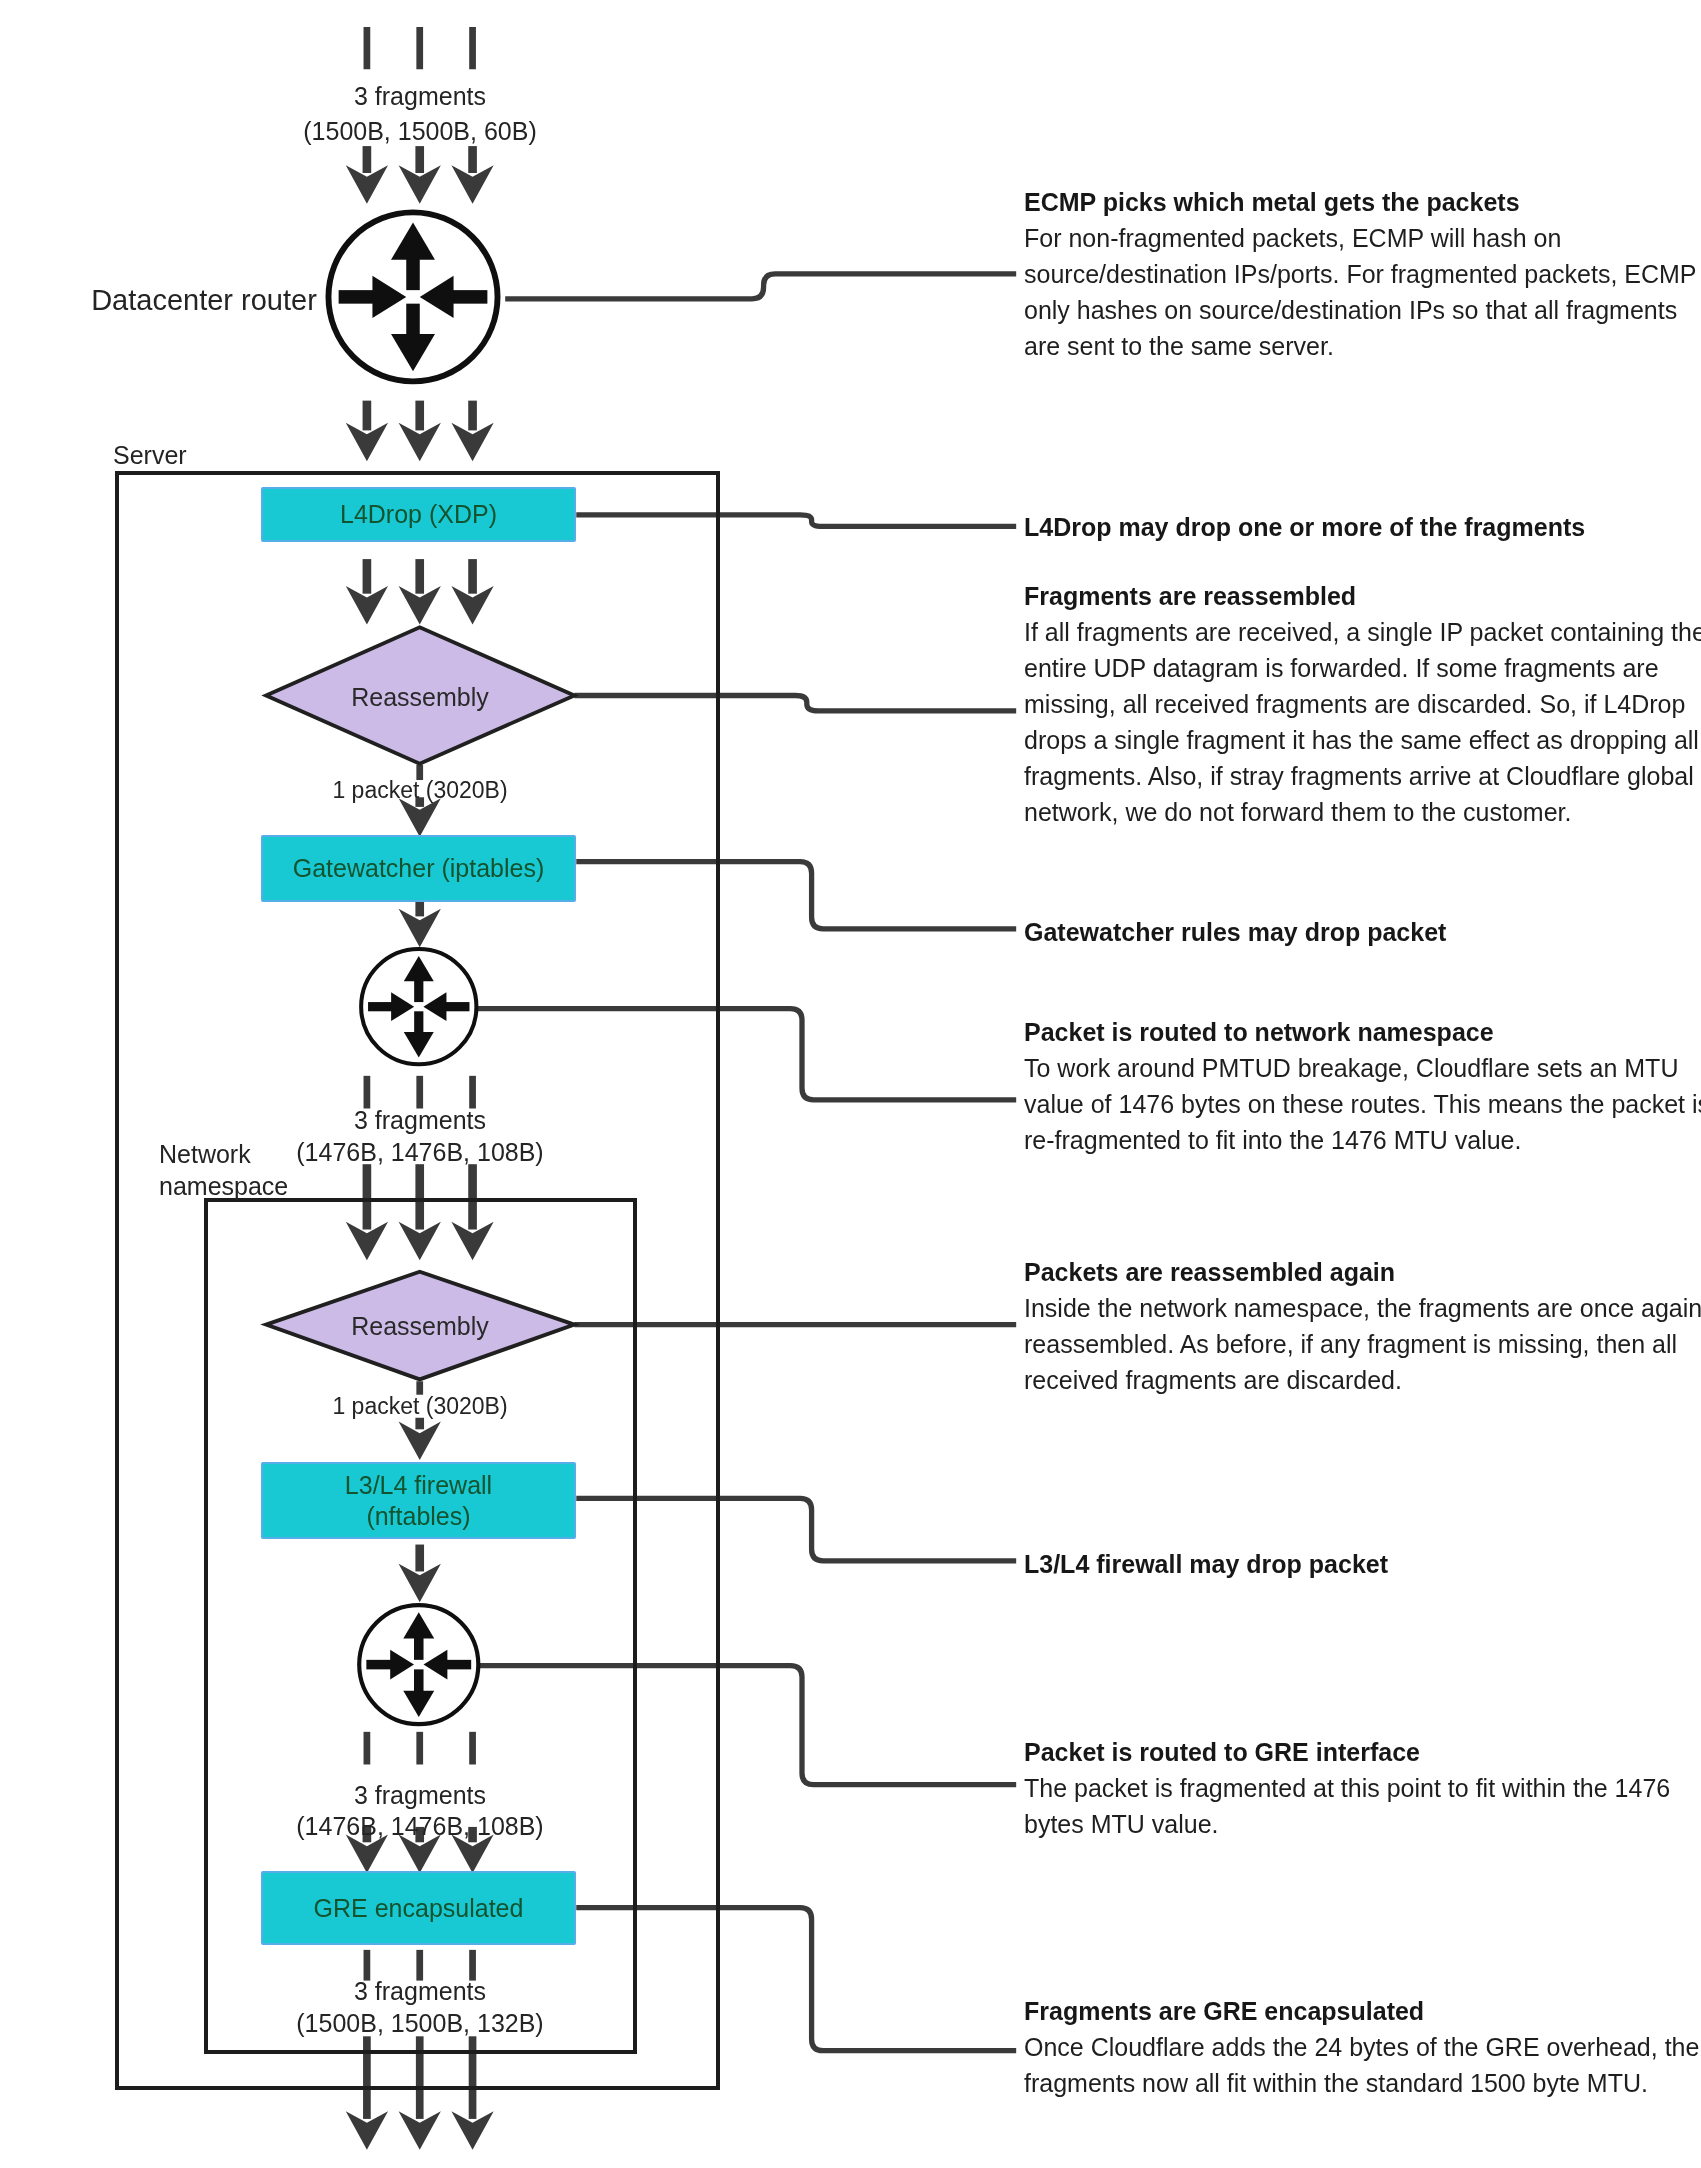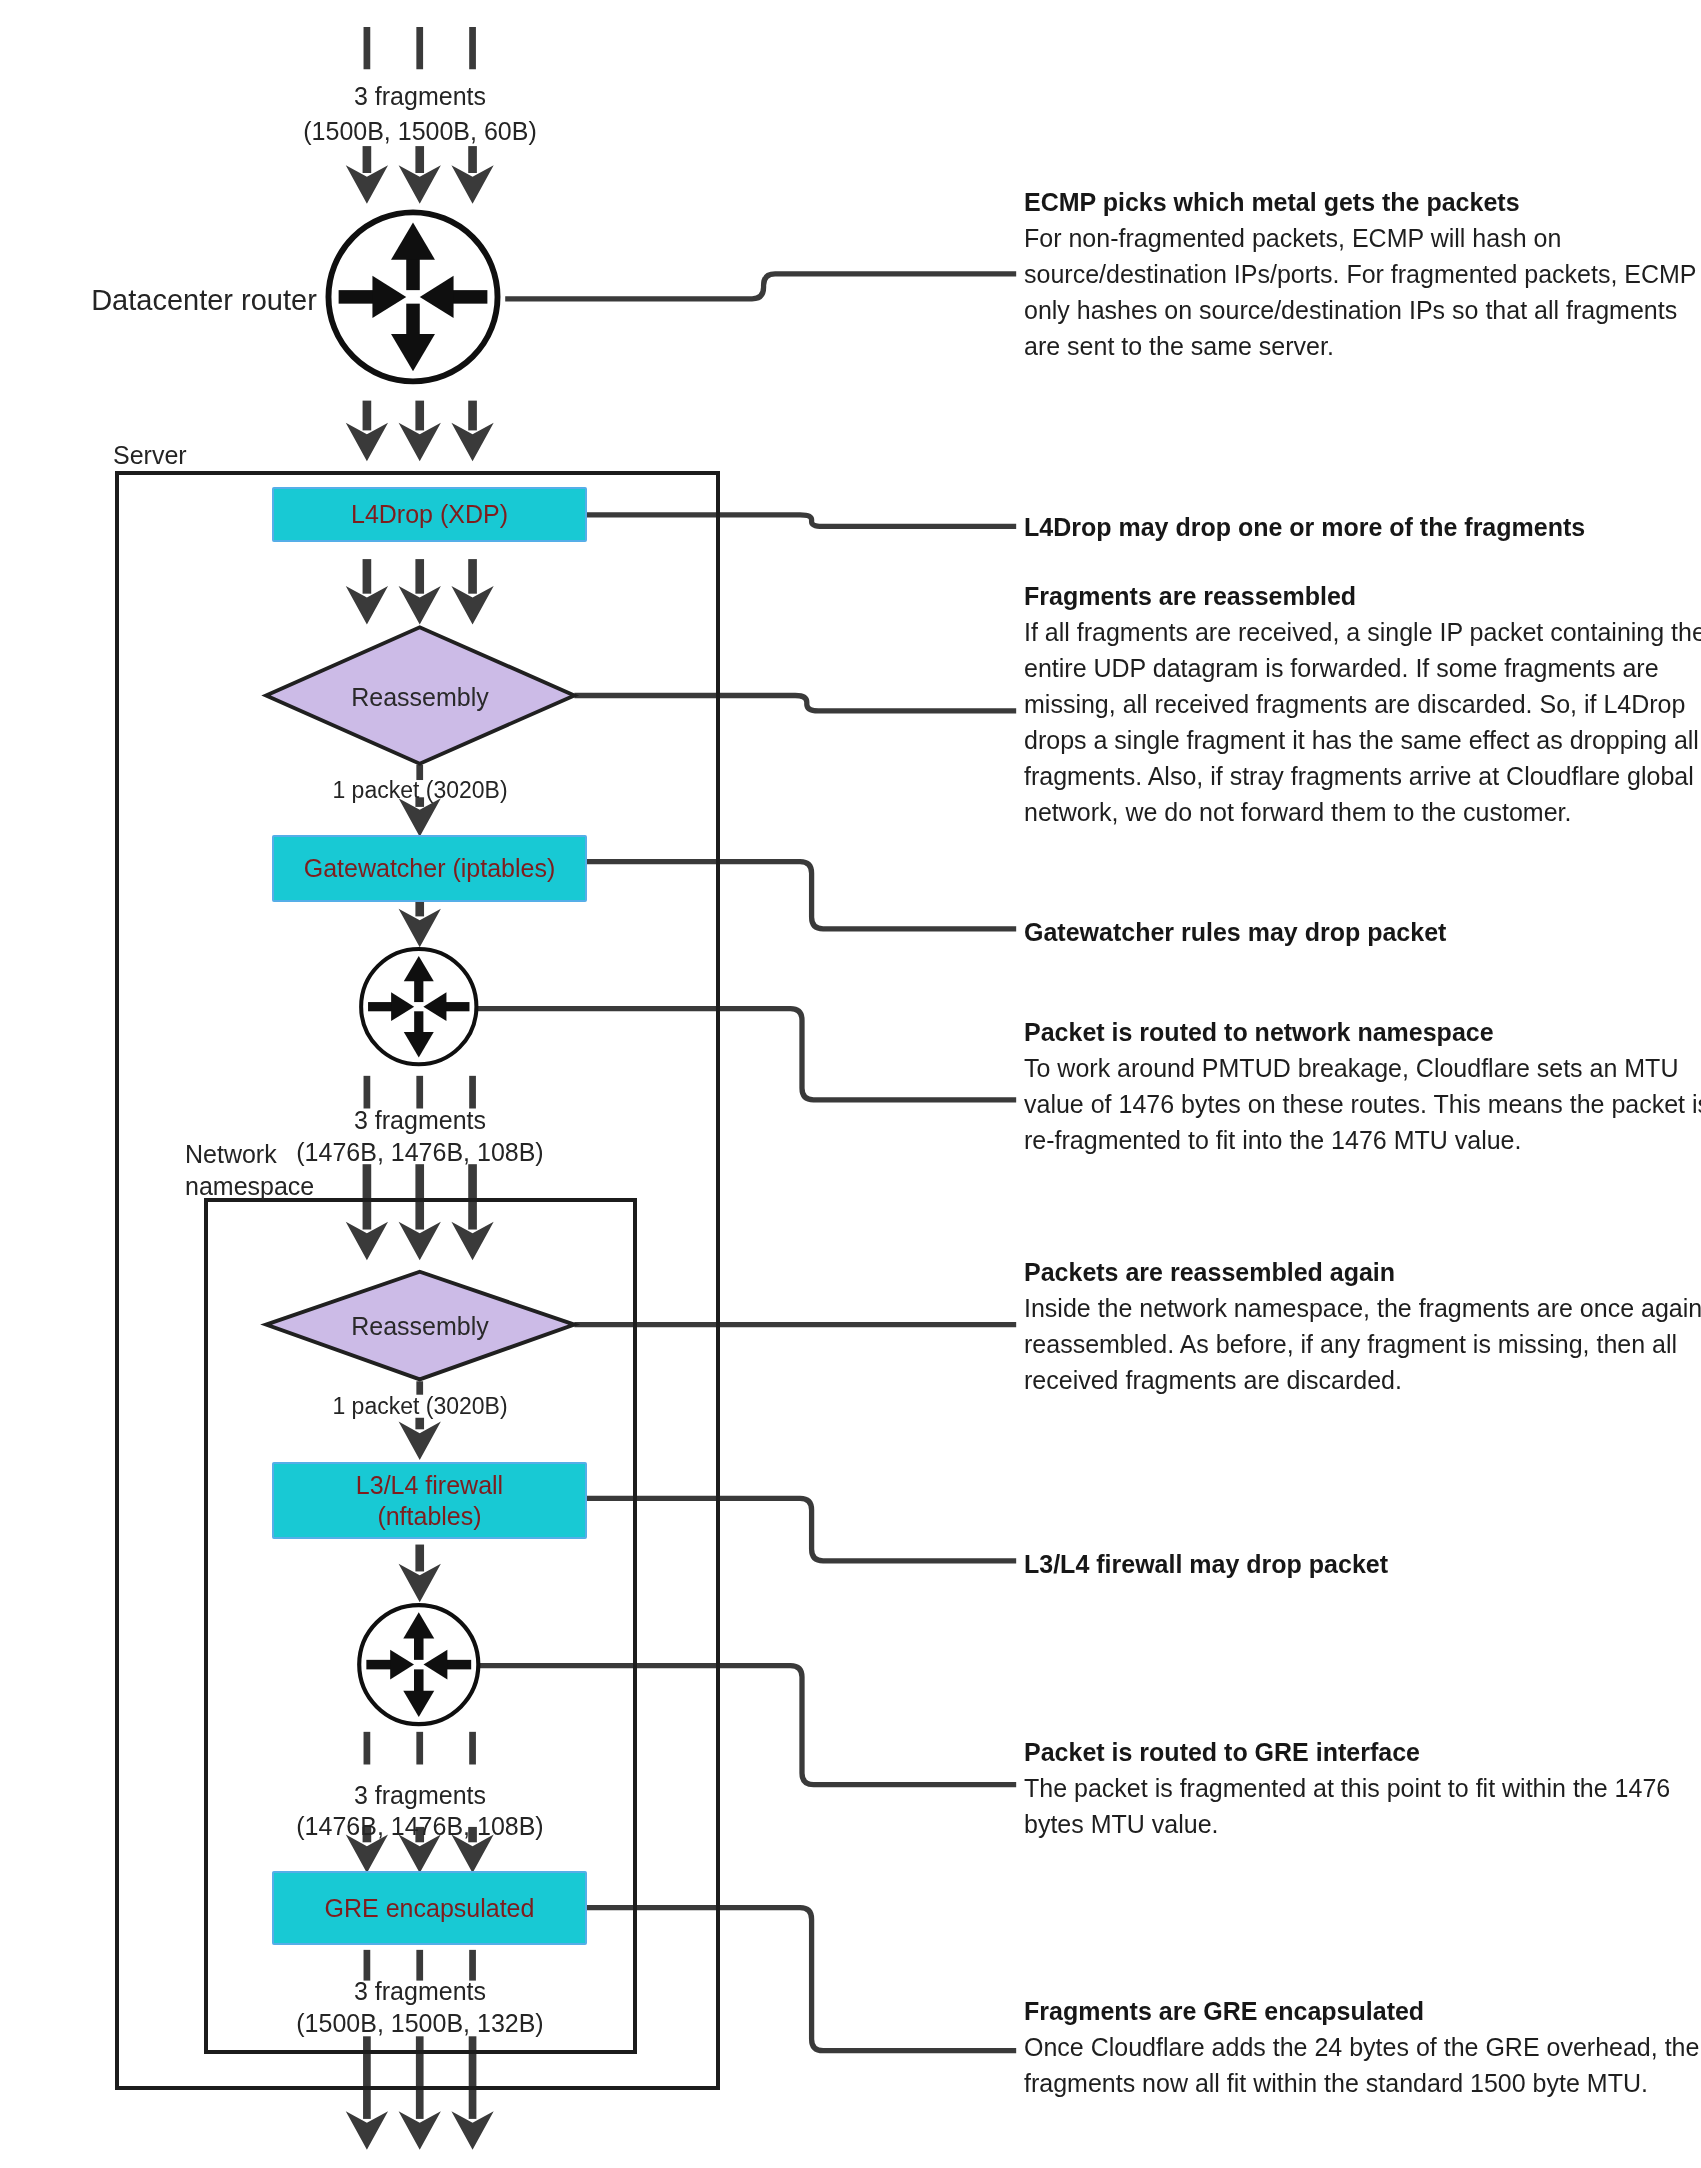--- a/index.html
+++ b/index.html
@@ -15,21 +15,21 @@
   #canvas{
     position:relative;width:1701px;height:2168px;overflow:hidden;
     font-family:"Liberation Sans","DejaVu Sans",sans-serif;color:var(--ink);
     background:#ffffff;
   }
   svg.layer{position:absolute;left:0;top:0;width:1701px;height:2168px;}
   .frame{position:absolute;border:4.8px solid var(--border);background:transparent;}
   .node{
     position:absolute;background:var(--node-fill);border:2.9px solid var(--node-border);
     display:flex;align-items:center;justify-content:center;flex-direction:column;
-    font-size:25px;color:#7f1d1d;text-align:left;line-height:31px;border-radius:1.9px;margin-left:11px;
+    font-size:25px;color:#14532d;text-align:left;line-height:31px;border-radius:1.9px;
   }
   .lbl{position:absolute;white-space:nowrap;font-size:25px;color:#242424;}
   .lbl.centered{transform:translate(-50%,-50%);text-align:center;}
   .lbl.big{font-size:23px;}
   .wraplbl{position:absolute;font-size:25px;color:#242424;line-height:32px;}
   .dr-label{
     position:absolute;transform:translate(-50%,-50%);text-align:center;
     font-size:29px;line-height:38px;color:#242424;width:231px;white-space:normal;
   }
   .diamond-lbl{position:absolute;transform:translate(-50%,-50%);font-size:25px;color:#2a2a2a;white-space:nowrap;}
@@ -230,21 +230,21 @@
   <div class="lbl centered" style="left:420px;top:131px;">(1500B, 1500B, 60B)</div>
 
   <div class="dr-label" style="left:204px;top:300px;">Datacenter router</div>
   <div class="lbl" style="left:113px;top:441px;">Server</div>
 
   <div class="lbl centered big" style="left:420px;top:790px;">1 packet (3020B)</div>
 
   <div class="lbl centered" style="left:420px;top:1120px;">3 fragments</div>
   <div class="lbl centered" style="left:420px;top:1152px;">(1476B, 1476B, 108B)</div>
 
-  <div class="wraplbl" style="left:159px;top:1138px;width:154px;margin-left:26px;">Network namespace</div>
+  <div class="wraplbl" style="left:159px;top:1138px;width:154px;">Network namespace</div>
 
   <div class="lbl centered big" style="left:420px;top:1406px;">1 packet (3020B)</div>
 
   <div class="lbl centered" style="left:420px;top:1795px;">3 fragments</div>
   <div class="lbl centered" style="left:420px;top:1826px;">(1476B, 1476B, 108B)</div>
 
   <div class="lbl centered" style="left:420px;top:1991px;">3 fragments</div>
   <div class="lbl centered" style="left:420px;top:2023px;">(1500B, 1500B, 132B)</div>
 
   <div class="ann" style="top:184px;">

